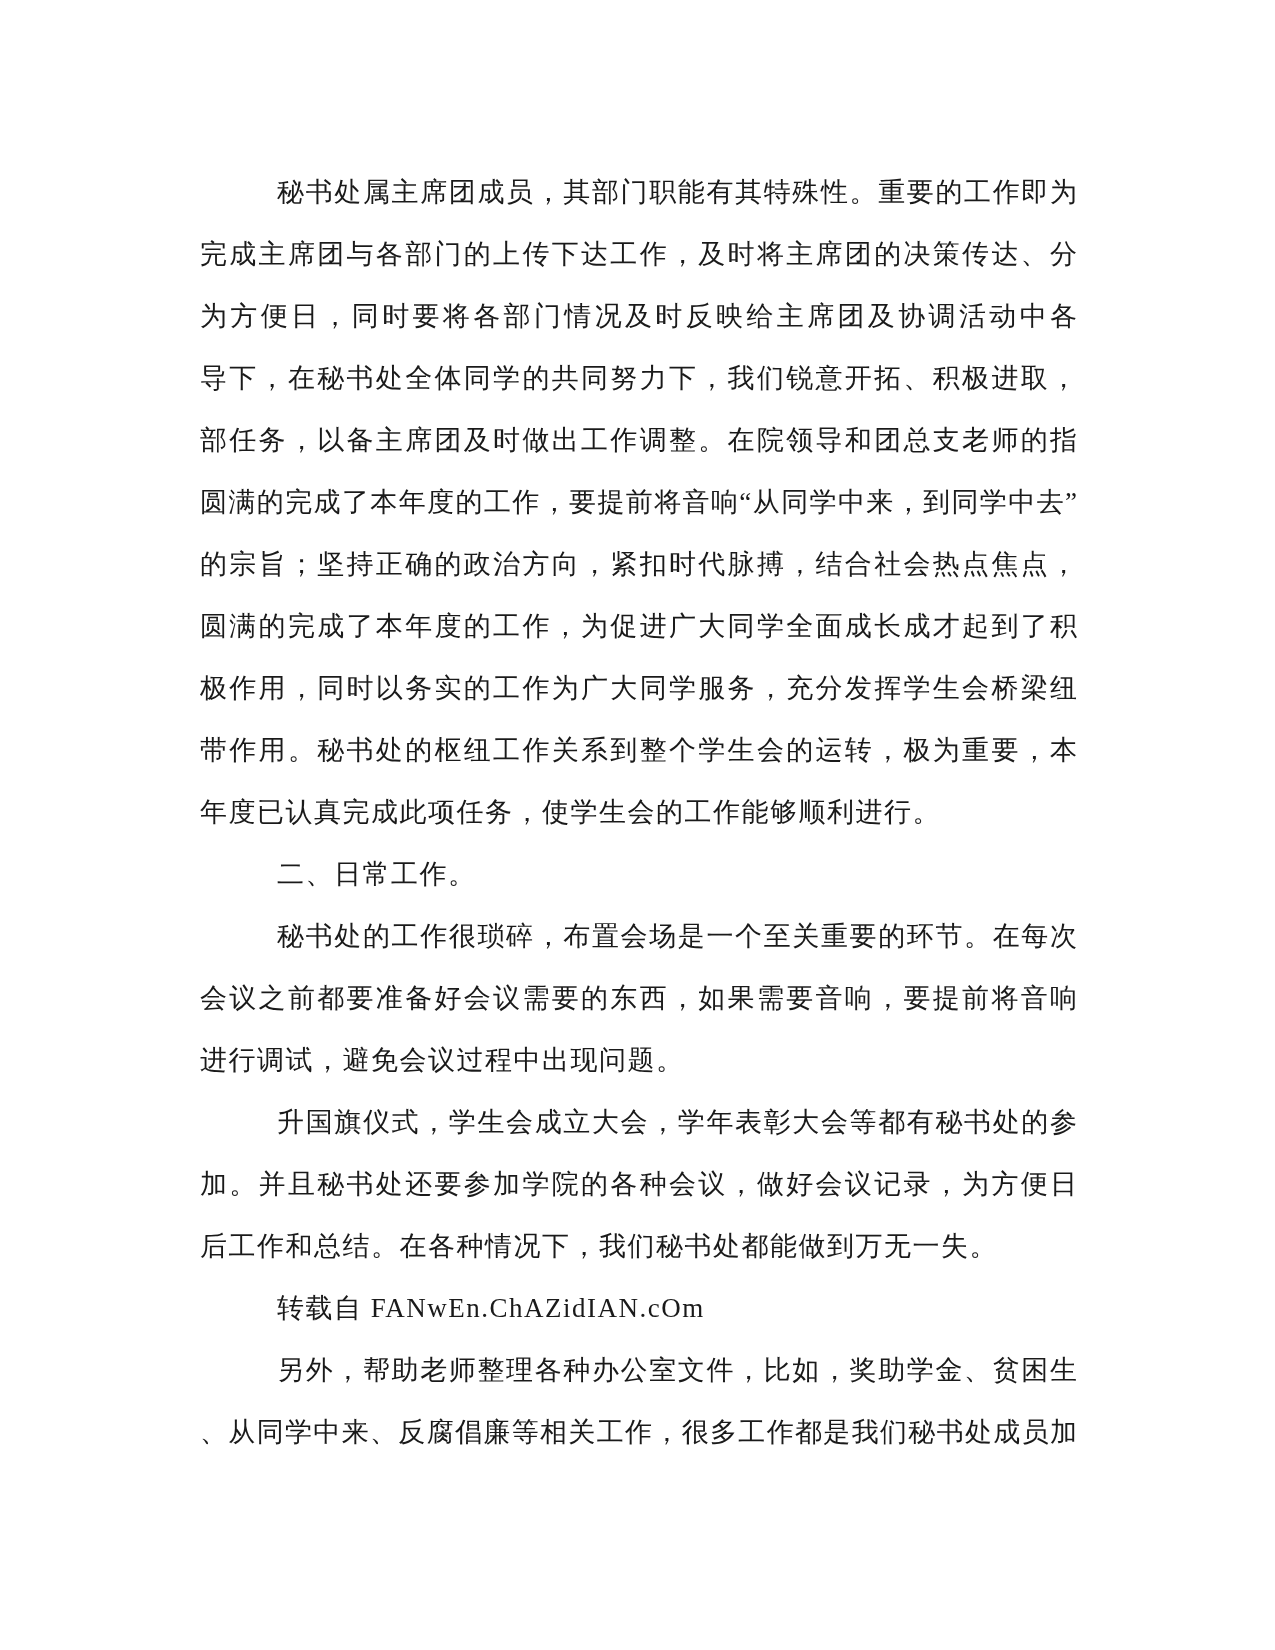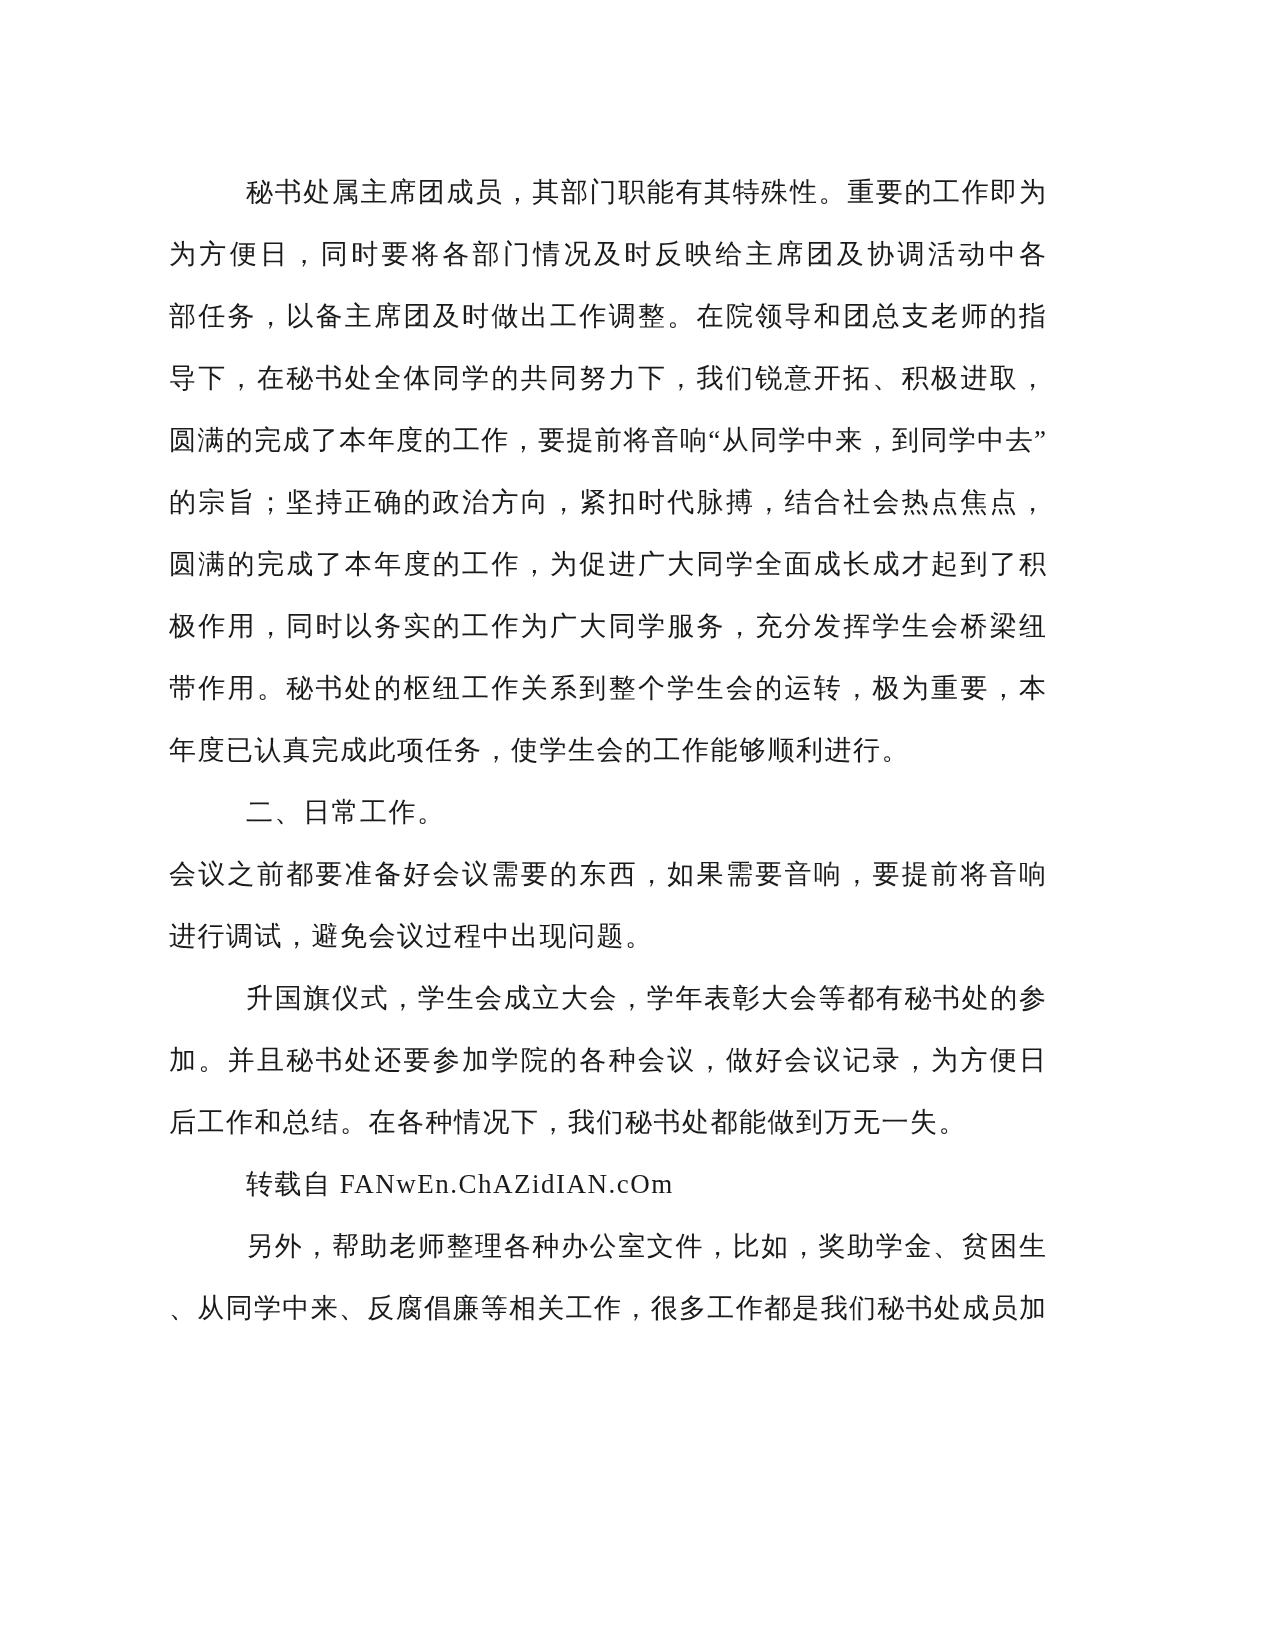--- a/index.html
+++ b/index.html
@@ -11,21 +11,21 @@
     position: relative;
     width: 1275px;
     height: 1650px;
     background: #ffffff;
     overflow: hidden;
     font-family: "Liberation Serif", "DejaVu Serif", serif;
     color: #1a1a1a;
   }
   .textblock {
     position: absolute;
-    left: 169px;
+    left: 200px;
     top: 161px;
     width: 877px;
     font-family: Liberation Serif, serif;
   }
   .line {
     height: 62px;
     line-height: 62px;
     font-size: 27px;
     white-space: normal;
     overflow: hidden;
@@ -42,30 +42,32 @@
   .indent {
     padding-left: 77px;
   }
 </style>
 </head>
 <body>
 
 <div class="page">
   <div class="textblock">
     <div class="line justify indent">秘书处属主席团成员，其部门职能有其特殊性。重要的工作即为</div>
+    <div class="line justify">完成主席团与各部门的上传下达工作，及时将主席团的决策传达、分</div>
     <div class="line justify">为方便日，同时要将各部门情况及时反映给主席团及协调活动中各</div>
+    <div class="line justify">导下，在秘书处全体同学的共同努力下，我们锐意开拓、积极进取，</div>
     <div class="line justify">部任务，以备主席团及时做出工作调整。在院领导和团总支老师的指</div>
-    <div class="line justify">导下，在秘书处全体同学的共同努力下，我们锐意开拓、积极进取，</div>
     <div class="line justify">圆满的完成了本年度的工作，要提前将音响“从同学中来，到同学中去”</div>
     <div class="line justify">的宗旨；坚持正确的政治方向，紧扣时代脉搏，结合社会热点焦点，</div>
     <div class="line justify">圆满的完成了本年度的工作，为促进广大同学全面成长成才起到了积</div>
     <div class="line justify">极作用，同时以务实的工作为广大同学服务，充分发挥学生会桥梁纽</div>
     <div class="line justify">带作用。秘书处的枢纽工作关系到整个学生会的运转，极为重要，本</div>
     <div class="line end">年度已认真完成此项任务，使学生会的工作能够顺利进行。</div>
     <div class="line end indent">二、日常工作。</div>
+    <div class="line justify indent">秘书处的工作很琐碎，布置会场是一个至关重要的环节。在每次</div>
     <div class="line justify">会议之前都要准备好会议需要的东西，如果需要音响，要提前将音响</div>
     <div class="line end">进行调试，避免会议过程中出现问题。</div>
     <div class="line justify indent">升国旗仪式，学生会成立大会，学年表彰大会等都有秘书处的参</div>
     <div class="line justify">加。并且秘书处还要参加学院的各种会议，做好会议记录，为方便日</div>
     <div class="line end">后工作和总结。在各种情况下，我们秘书处都能做到万无一失。</div>
     <div class="line end indent">转载自 FANwEn.ChAZidIAN.cOm</div>
     <div class="line justify indent">另外，帮助老师整理各种办公室文件，比如，奖助学金、贫困生</div>
     <div class="line justify">、从同学中来、反腐倡廉等相关工作，很多工作都是我们秘书处成员加</div>
   </div>
 </div>

